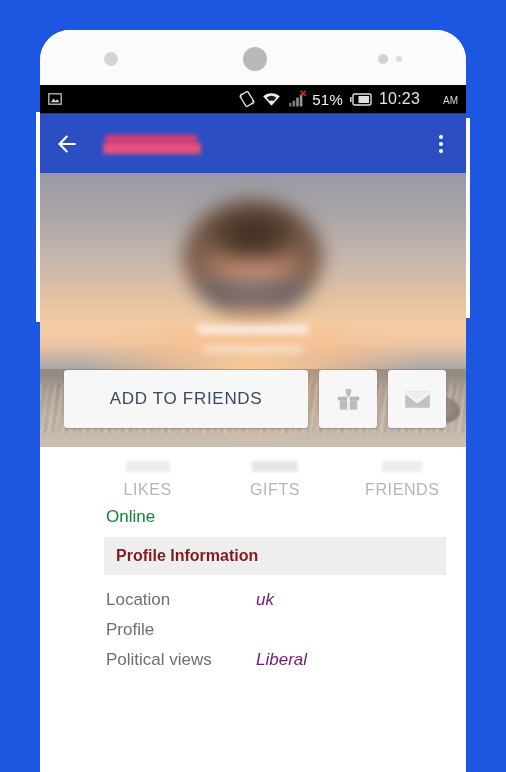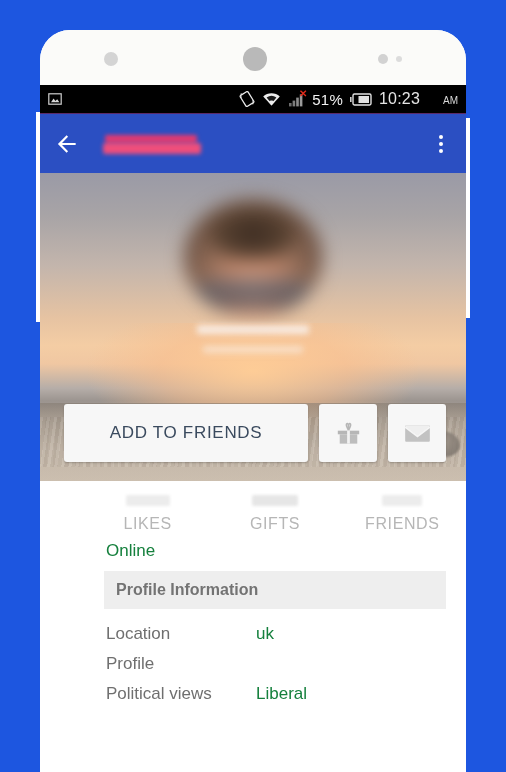--- a/index.html
+++ b/index.html
@@ -139,21 +139,21 @@
     cursor:pointer;
   }
   .overflow span {
     width:4px; height:4px; border-radius:50%;
     background:#ffffff; display:block;
   }
 
   
   .hero {
     position:relative;
-    height:308px;
+    height:274px;
     background:
       linear-gradient(to bottom,
         #9a9aa6 0%,
         #a8a4a6 14%,
         #c3b5ac 30%,
         #e6c3a2 47%,
         #f4cda4 56%,
         #f0c7a2 62%,
         #b5ada8 70%,
         #9b948f 74%,
@@ -305,32 +305,32 @@
     color:#15803d;
   }
 
   
   .section-header {
     margin:0 20px;
     background:#eeeeee;
     padding:10px 12px;
     font-size:16px;
     font-weight:bold;
-    color:#737373;
+    color:#7f1d1d;
   }
   .info-list { padding:10px 22px 0 22px; }
   .info-row {
     display:flex;
     align-items:baseline;
     padding:5px 0;
     font-size:17px;
     color:#6f6f6f;
   }
   .info-key { width:150px; flex:0 0 150px; }
-  .info-val { color:#15803d; }
+  .info-val { color:#701a75;font-style:italic; }
 </style>
 </head>
 <body>
 
 <div class="page">
 
   <div class="edge-left"></div>
   <div class="edge-right"></div>
 
   <div class="device">

